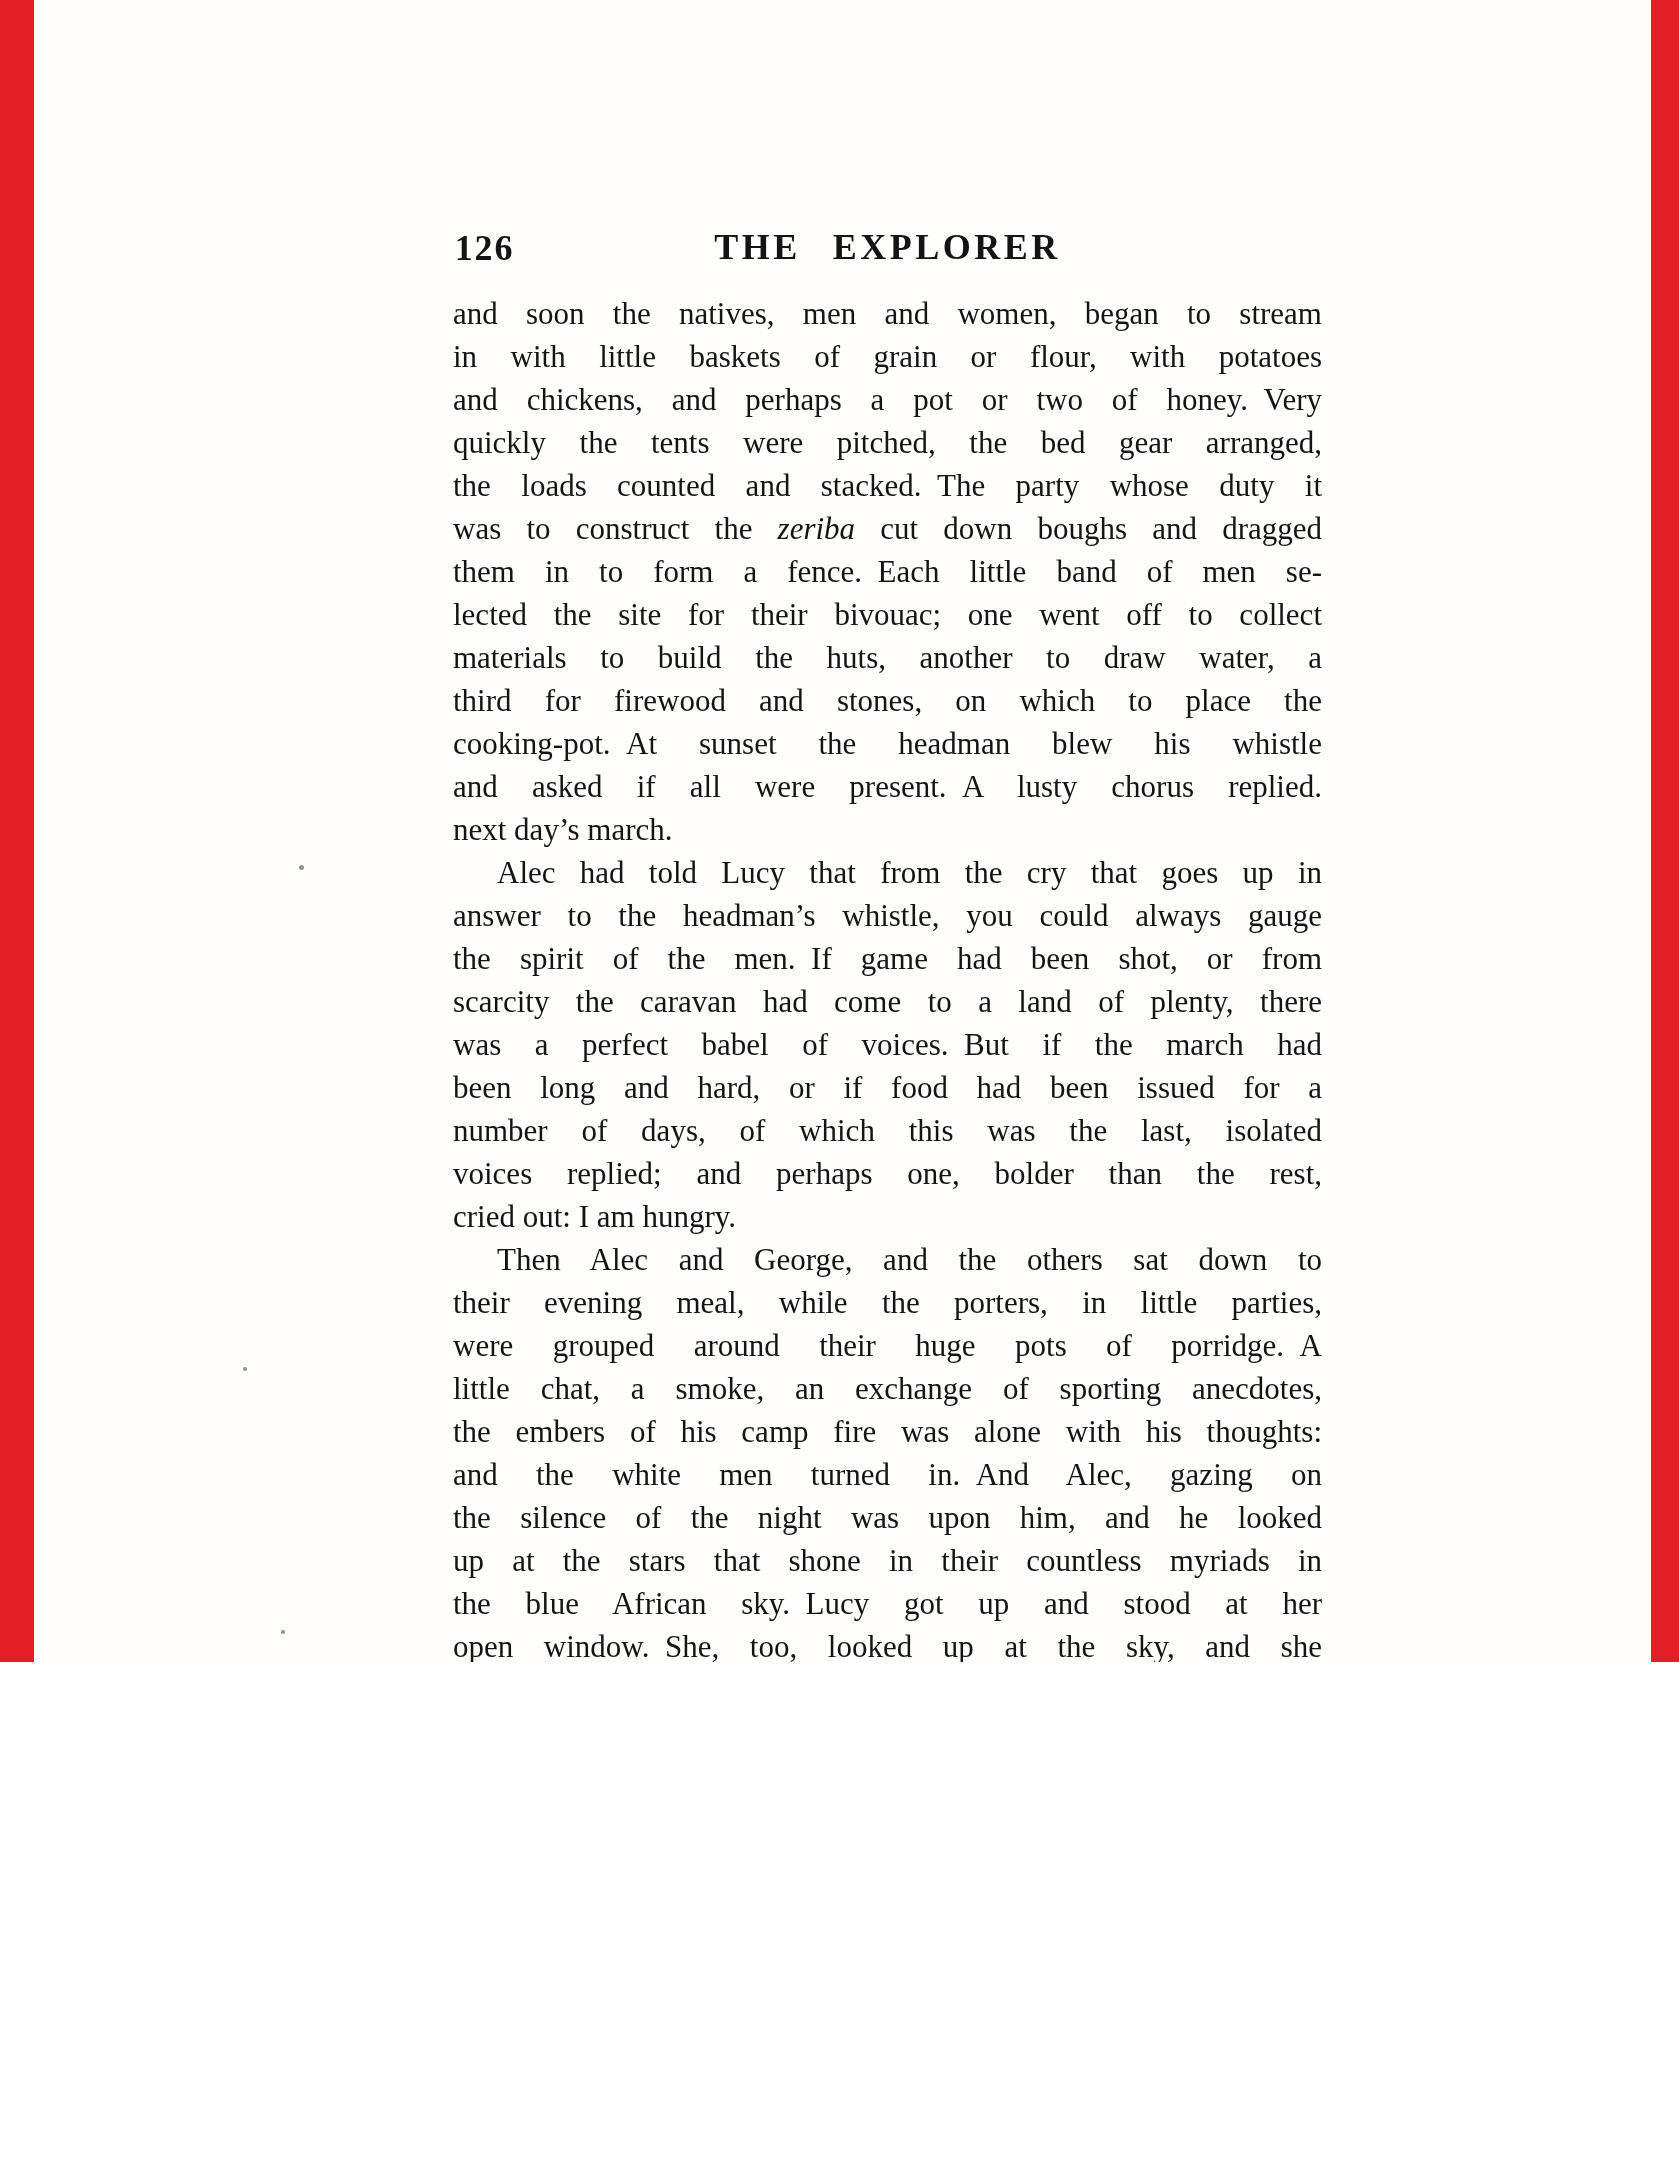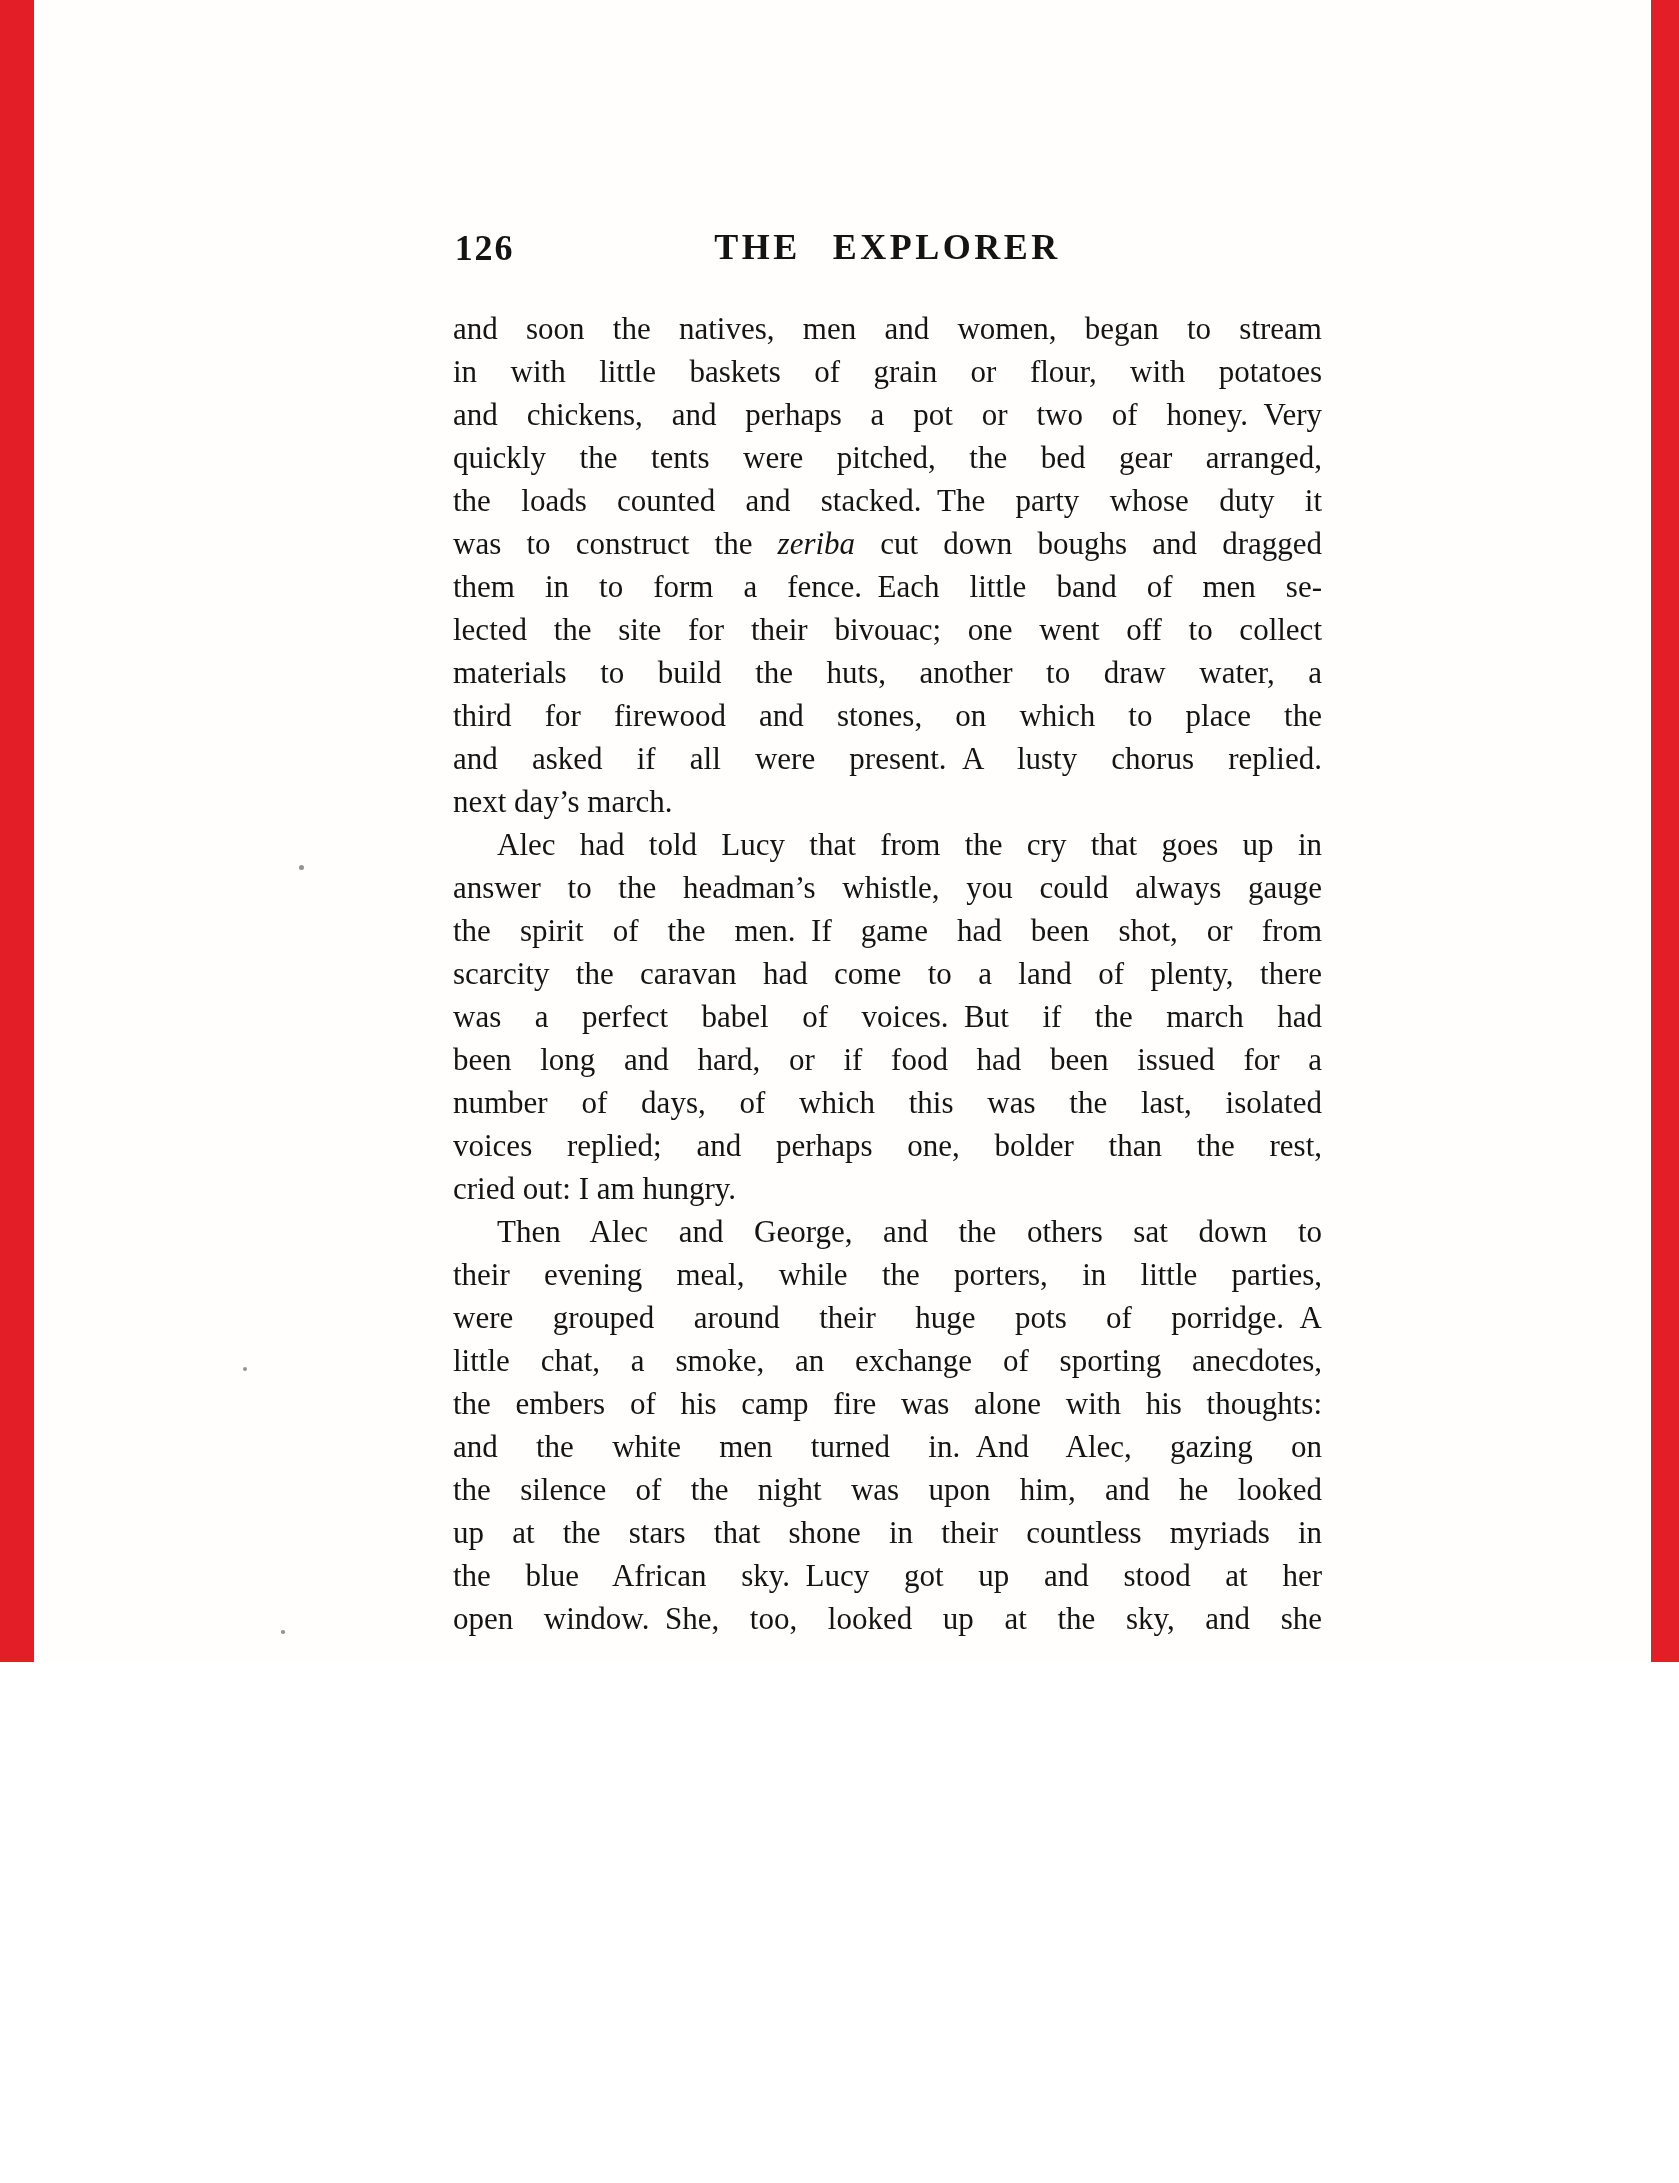--- a/index.html
+++ b/index.html
@@ -46,21 +46,21 @@
   .title {
     display: block;
     text-align: center;
     font-size: 36px;
     font-weight: bold;
     letter-spacing: 3.5px;
     word-spacing: 19.4px;
     padding-top: 3.5px;
   }
   .text-block {
-    margin-top: 30px;
+    margin-top: 15px;
     font-size: 31px;
     line-height: 43px;
   }
   .paragraph { margin: 0; }
   .line {
     text-align: justify;
     text-align-last: justify;
     -moz-text-align-last: justify;
     white-space: normal;
   }
@@ -95,20 +95,21 @@
           <div class="line">and soon the natives, men and women, began to stream</div>
           <div class="line">in with little baskets of grain or flour, with potatoes</div>
           <div class="line">and chickens, and perhaps a pot or two of honey. Very</div>
           <div class="line">quickly the tents were pitched, the bed gear arranged,</div>
           <div class="line">the loads counted and stacked. The party whose duty it</div>
           <div class="line">was to construct the <i>zeriba</i> cut down boughs and dragged</div>
           <div class="line">them in to form a fence. Each little band of men se-</div>
           <div class="line">lected the site for their bivouac; one went off to collect</div>
           <div class="line">materials to build the huts, another to draw water, a</div>
           <div class="line">third for firewood and stones, on which to place the</div>
+          <div class="line">cooking-pot. At sunset the headman blew his whistle</div>
           <div class="line">and asked if all were present. A lusty chorus replied.</div>
           <div class="line lastline">next day’s march.</div>
         </div>
         <div class="paragraph">
           <div class="line indent">Alec had told Lucy that from the cry that goes up in</div>
           <div class="line">answer to the headman’s whistle, you could always gauge</div>
           <div class="line">the spirit of the men. If game had been shot, or from</div>
           <div class="line">scarcity the caravan had come to a land of plenty, there</div>
           <div class="line">was a perfect babel of voices. But if the march had</div>
           <div class="line">been long and hard, or if food had been issued for a</div>

